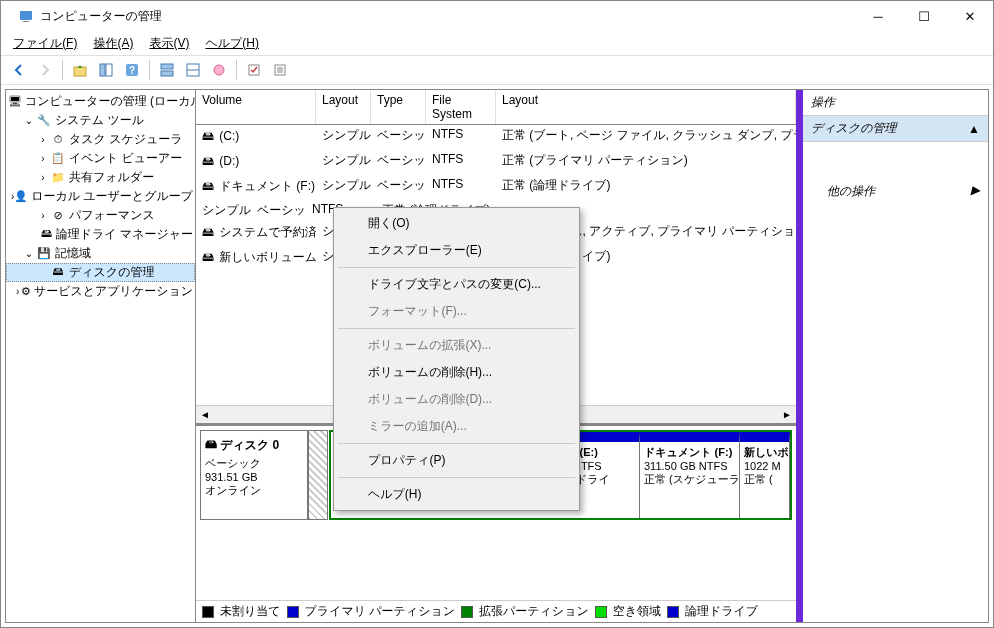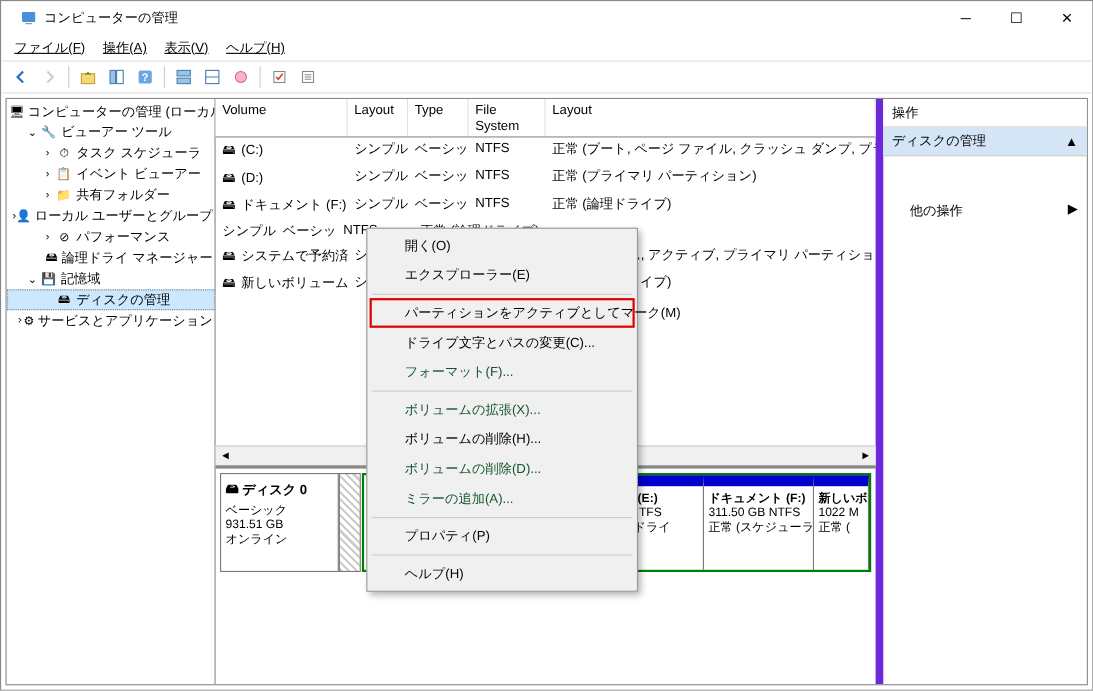--- a/index.html
+++ b/index.html
@@ -34,27 +34,27 @@
 .diskmap { flex: 1; border-top: 3px solid #888; overflow: hidden; position: relative; }
 .diskrow { display: flex; height: 90px; margin: 4px; }
 .diskinfo { width: 108px; border: 1px solid #777; padding: 4px; font-size: 12px; display: flex; flex-direction: column; }
 .diskinfo .dname { font-weight: bold; display: flex; align-items: center; gap: 3px; }
 .diskinfo .ds { font-size: 11px; }
 .diskparts { flex: 1; display: flex; border: 2px solid #008000; margin-left: 1px; }
 .part { border-top: 10px solid #0000cc; border-right: 1px solid #777; padding: 3px 4px; font-size: 11px; overflow: hidden; white-space: nowrap; }
 .part .pname { font-weight: bold; }
 .legend { height: 22px; border-top: 1px solid #ccc; display: flex; align-items: center; padding: 0 6px; font-size: 12px; gap: 6px; }
 .legend .sw { width: 12px; height: 12px; display: inline-block; border: 1px solid #555; }
-.actions { width: 185px; display: flex; flex-direction: column; font-size: 12px; }
+.actions { width: 185px; display: flex; flex-direction: column; font-size: 12px; font-style: italic; }
 .actions .ah { padding: 4px 8px; border-bottom: 1px solid #ccc; background: #fff; }
 .actions .asub { padding: 4px 8px; background: #d4e5f5; border-bottom: 1px solid #ccc; display: flex; justify-content: space-between; align-items: center; cursor: pointer; }
 .actions .act { padding: 4px 8px 4px 24px; cursor: pointer; display: flex; justify-content: space-between; margin-top: 37px; }
 .ctxmenu { position: absolute; background: #f0f0f0; border: 1px solid #999; box-shadow: 3px 3px 6px rgba(0,0,0,0.3); font-size: 12px; padding: 2px; z-index: 100; }
 .ctxmenu .ci { padding: 5px 18px 5px 32px; cursor: pointer; white-space: nowrap; }
-.ctxmenu .ci.disabled { color: #14532d; cursor: default; }
+.ctxmenu .ci.disabled { color: #737373; cursor: default; }
 .ctxmenu .ci.hl { border: 2px solid #d00; padding: 3px 16px 3px 30px; }
 .ctxmenu .csep { height: 1px; background: #ccc; margin: 3px 2px; }
 .hatch { background: repeating-linear-gradient(45deg,#ccc 0,#ccc 2px,#fff 2px,#fff 5px); }
 </style>
 </head>
 <body>
 
 <div class="window">
   <div class="titlebar">
     <span class="icon">
@@ -147,21 +147,21 @@
         <div class="tree-item">
           <span class="tree-indent" style="width:0px"></span>
           <span class="tree-t"></span>
           <span class="tree-icon">🖥</span>
           <span>コンピューターの管理 (ローカル)</span>
         </div>
         <div class="tree-item">
           <span class="tree-indent" style="width:14px"></span>
           <span class="tree-t">⌄</span>
           <span class="tree-icon">🔧</span>
-          <span>ビューアー ツール</span>
+          <span>システム ツール</span>
         </div>
         <div class="tree-item">
           <span class="tree-indent" style="width:28px"></span>
           <span class="tree-t">›</span>
           <span class="tree-icon">⏱</span>
           <span>タスク スケジューラ</span>
         </div>
         <div class="tree-item">
           <span class="tree-indent" style="width:28px"></span>
           <span class="tree-t">›</span>
@@ -294,41 +294,52 @@
                 <div>正常 (スケジューラ</div>
               </div>
               <div class="part" style="width: 50px;">
                 <div class="pname">新しいボ</div>
                 <div>1022 M</div>
                 <div>正常 (</div>
               </div>
             </div>
         </div>
 
+      <div class="legend" id="legend" style="position: absolute; bottom: 0px; left: 0px; right: 0px; background: rgb(255, 255, 255);">
+            <span class="sw" style="background: rgb(0, 0, 0);"></span>
+            <span>未割り当て</span>
+            <span class="sw" style="background: rgb(0, 0, 204);"></span>
+            <span>プライマリ パーティション</span>
+            <span class="sw" style="background: rgb(0, 128, 0);"></span>
+            <span>拡張パーティション</span>
+            <span class="sw" style="background: rgb(0, 224, 0);"></span>
+            <span>空き領域</span>
+            <span class="sw" style="background: rgb(0, 0, 204);"></span>
+            <span>論理ドライブ</span>
+          </div>
         </div>
     </div>
 
     <div class="actions">
       <div class="ah">操作</div>
       <div class="asub">
         <span>ディスクの管理</span>
         <span>▲</span>
       </div>
       <div class="act">
         <span>他の操作</span>
         <span>▶</span>
       </div>
     </div>
   </div>
 
   <div class="ctxmenu" id="ctx" style="left:332px; top:206px; width:247px">
       <div class="ci">開く(O)</div>
       <div class="ci">エクスプローラー(E)</div>
       <div class="csep"></div>
-      <div class="ci hl">パーティションをアクティブとしてマーク(M)</div>
       <div class="ci">ドライブ文字とパスの変更(C)...</div>
       <div class="ci disabled">フォーマット(F)...</div>
       <div class="csep"></div>
       <div class="ci disabled">ボリュームの拡張(X)...</div>
       <div class="ci">ボリュームの削除(H)...</div>
       <div class="ci disabled">ボリュームの削除(D)...</div>
       <div class="ci disabled">ミラーの追加(A)...</div>
       <div class="csep"></div>
       <div class="ci">プロパティ(P)</div>
       <div class="csep"></div>

